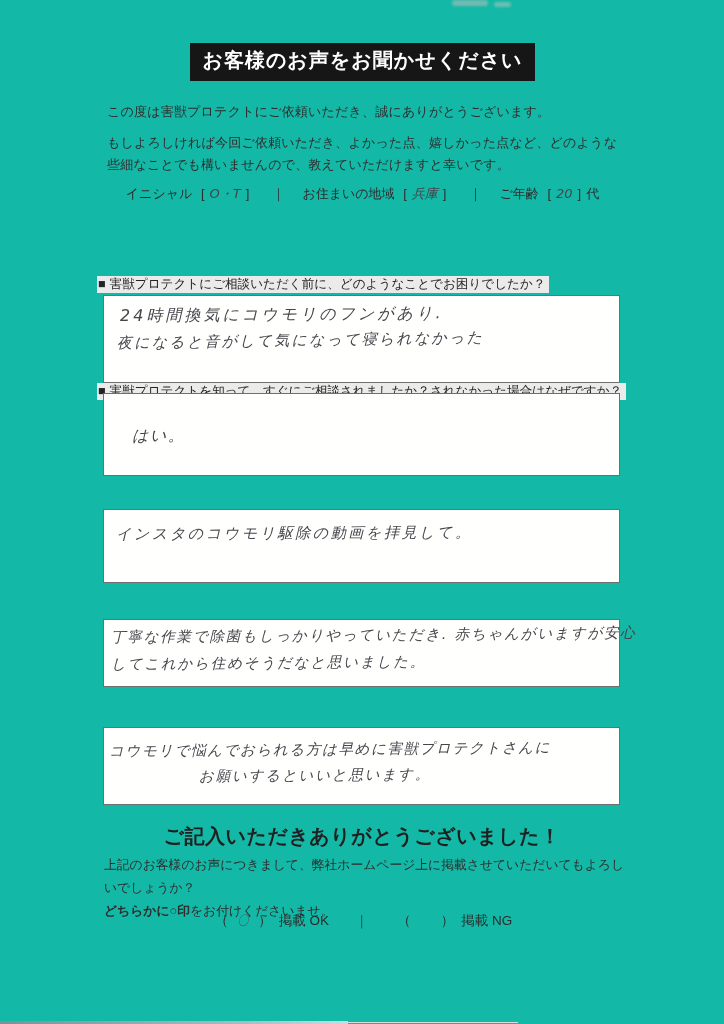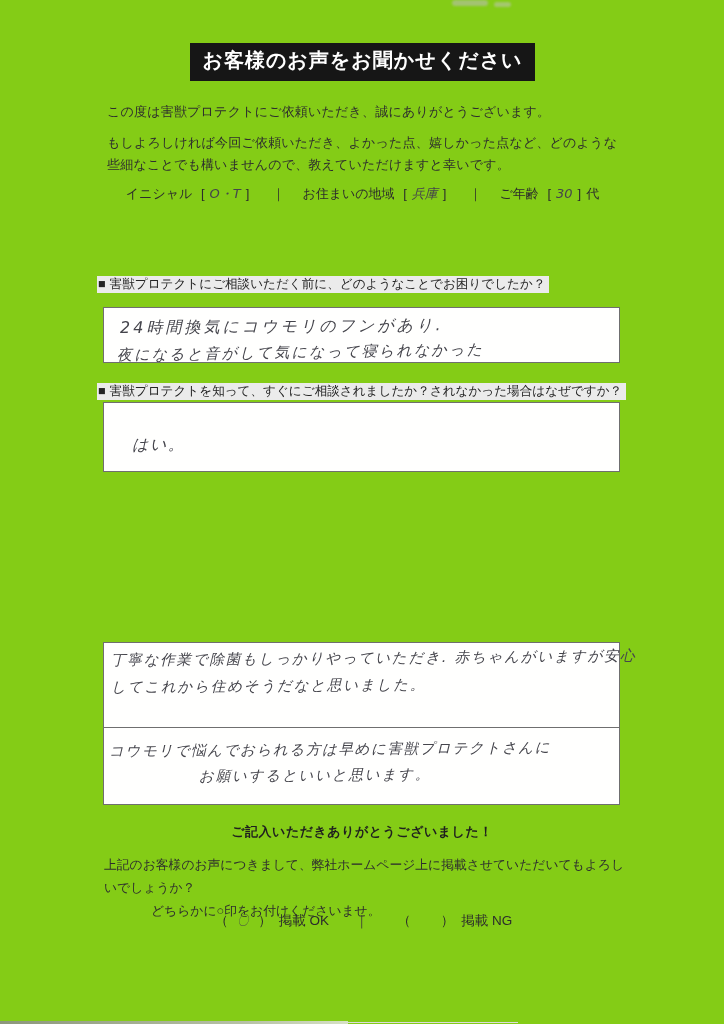--- a/index.html
+++ b/index.html
@@ -1,19 +1,19 @@
 <!DOCTYPE html>
 <html lang="ja"><head>
 <meta charset="utf-8">
 <style>
   html,body{margin:0;padding:0;background:#ffffff;}
   .sheet{
     position:relative;
     width:724px;height:1024px;
-    background:#84cc16;
+    background:#14b8a6;
     overflow:hidden;
     font-family:"Liberation Sans","DejaVu Sans",sans-serif;
     color:#2b2b2b;
   }
   
   .top{position:absolute;top:43px;left:97px;width:531px;}
   .title-bar{
     display:block;width:fit-content;margin:0 auto 20px auto;
     background:#161616;color:#ffffff;
     font-size:20px;font-weight:bold;letter-spacing:1px;
@@ -41,45 +41,45 @@
     position:absolute;left:97px;width:540px;
     font-size:12.6px;color:#242424;white-space:nowrap;
   }
   .q-label .hl{background:#ebebeb;padding:1px 4px 2px 1px;}
   .q-label .bullet{margin-right:4px;}
   .q-box{
     position:absolute;left:103px;width:517px;
     border:1px solid #6f6f6f;background:#fffffe;
     box-sizing:border-box;
   }
-  .ql-1{top:276px}.qb-1{top:307px;height:56px}
-  .ql-2{top:383px}.qb-2{top:402px;height:70px}
+  .ql-1{top:276px}.qb-1{top:295px;height:88px}
+  .ql-2{top:383px}.qb-2{top:393px;height:83px}
   .ql-3{top:489px}.qb-3{top:509px;height:74px}
-  .ql-4{top:599px}.qb-4{top:642px;height:98px}
+  .ql-4{top:599px}.qb-4{top:619px;height:68px}
   .ql-5{top:707px}.qb-5{top:727px;height:78px}
   
   .qb-1 .l0{margin:10px 0 0 16px;font-size:16px;letter-spacing:3px;}
   .qb-1 .l1{margin:7px 0 0 13px;font-size:15px;letter-spacing:2.2px;transform:rotate(-0.9deg);}
   .qb-2 .l0{margin:32px 0 0 28px;font-size:16px;letter-spacing:1.5px;}
   .qb-3 .l0{margin:15px 0 0 12px;font-size:15px;letter-spacing:2.6px;transform:rotate(-0.3deg);}
   .qb-4 .l0{margin:8px 0 0 7px;font-size:14.5px;letter-spacing:1.8px;}
   .qb-4 .l1{margin:8px 0 0 7px;font-size:14.5px;letter-spacing:1.8px;}
   .qb-5 .l0{margin:14px 0 0 5px;font-size:14.5px;letter-spacing:1.6px;}
   .qb-5 .l1{margin:6px 0 0 95px;font-size:14.5px;letter-spacing:1.8px;}
   
   .thanks{
     position:absolute;top:823px;left:0;width:724px;
-    text-align:center;font-weight:bold;font-size:13px;color:#1f1f1f;
+    text-align:center;font-weight:bold;font-size:20px;color:#1f1f1f;
     letter-spacing:.5px;
   }
   .permission{
     position:absolute;top:854px;left:104px;width:528px;
     font-size:12.8px;line-height:1.78;color:#2e2e2e;
   }
-  .permission .b{font-weight:normal;margin-left:47px;}
+  .permission .b{font-weight:bold;}
   .consent{
     position:absolute;top:912px;left:0;width:724px;
     display:flex;justify-content:center;align-items:center;
     font-size:13.5px;color:#2c2c2c;
   }
   .consent span{display:inline-block;}
   .consent .paren{padding:0 7px;}
   .consent .lbl{margin-right:4px;}
   .consent .div{margin:0 22px;color:#3a3a3a;}
   .consent .slot{display:inline-block;min-width:16px;text-align:center;}
@@ -110,39 +110,42 @@
       <p>もしよろしければ今回ご依頼いただき、よかった点、嬉しかった点など、どのような些細なことでも構いませんので、教えていただけますと幸いです。</p>
     </div>
     <div class="profile-row">
       <span>イニシャル</span>
       <span class="bracket">[</span><span class="hand">O・T</span><span class="bracket">]</span>
       <span class="gap"></span><span>｜</span><span class="gap"></span>
       <span>お住まいの地域</span>
       <span class="bracket">[</span><span class="hand">兵庫</span><span class="bracket">]</span>
       <span class="gap"></span><span>｜</span><span class="gap"></span>
       <span>ご年齢</span>
-      <span class="bracket">[</span><span class="hand">30</span><span class="bracket">]</span><span>代</span>
+      <span class="bracket">[</span><span class="hand">20</span><span class="bracket">]</span><span>代</span>
     </div>
   </div>
 
   <div class="q-label ql-1">
     <span class="hl"><span class="bullet">■</span><span>害獣プロテクトにご相談いただく前に、どのようなことでお困りでしたか？</span></span>
   </div>
   <div class="q-box qb-1">
     <div class="hand hand-line l0">24時間換気にコウモリのフンがあり.</div>
     <div class="hand hand-line l1">夜になると音がして気になって寝られなかった</div>
   </div>
 
   <div class="q-label ql-2">
     <span class="hl"><span class="bullet">■</span><span>害獣プロテクトを知って、すぐにご相談されましたか？されなかった場合はなぜですか？</span></span>
   </div>
   <div class="q-box qb-2">
     <div class="hand hand-line l0">はい。</div>
   </div>
 
+  <div class="q-box qb-3">
+    <div class="hand hand-line l0">インスタのコウモリ駆除の動画を拝見して。</div>
+  </div>
 
   <div class="q-box qb-4">
     <div class="hand hand-line l0">丁寧な作業で除菌もしっかりやっていただき. 赤ちゃんがいますが安心</div>
     <div class="hand hand-line l1">してこれから住めそうだなと思いました。</div>
   </div>
 
   <div class="q-box qb-5">
     <div class="hand hand-line l0">コウモリで悩んでおられる方は早めに害獣プロテクトさんに</div>
     <div class="hand hand-line l1">お願いするといいと思います。</div>
   </div>

